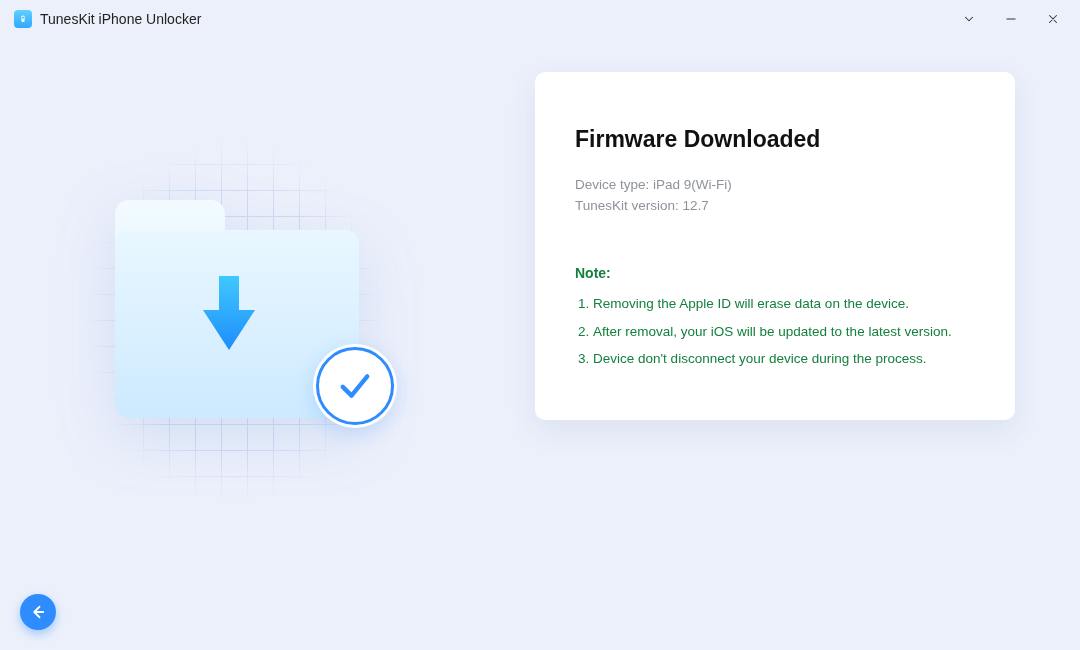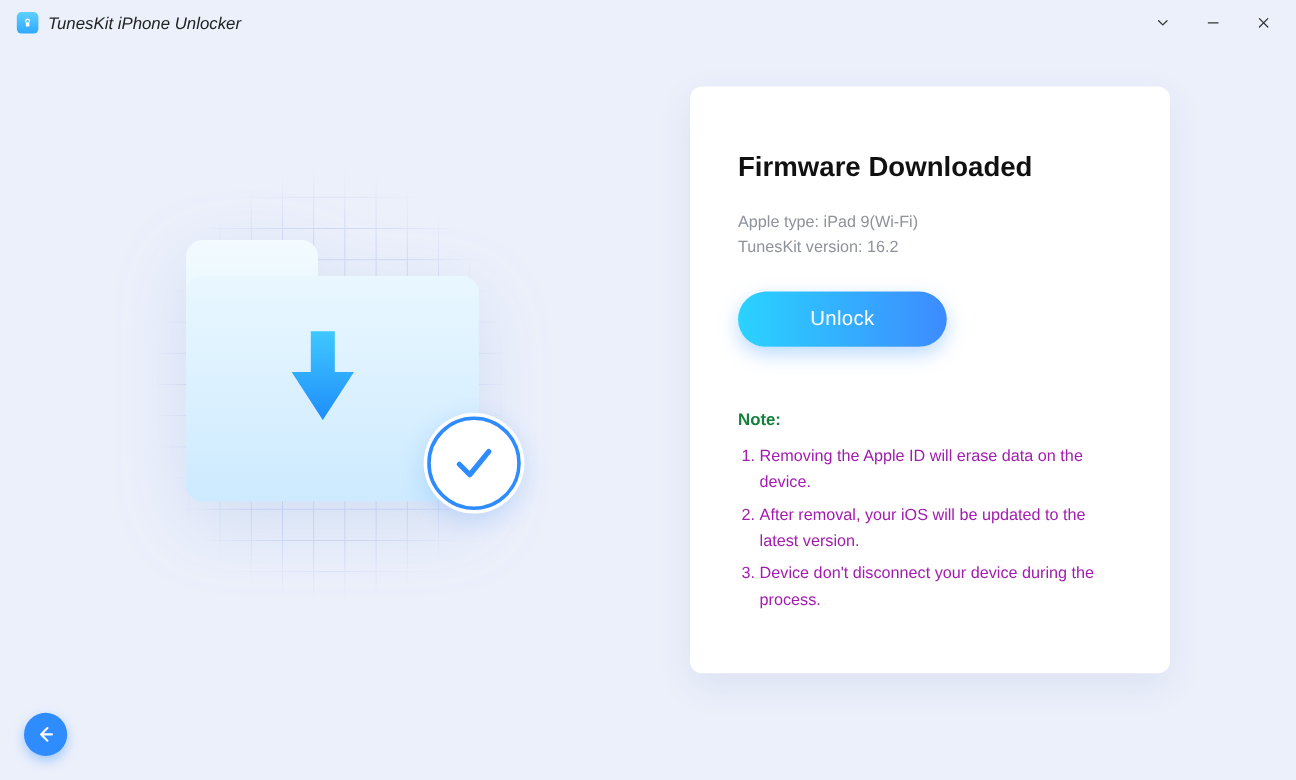--- a/index.html
+++ b/index.html
@@ -4,21 +4,21 @@
 <style>
   * { box-sizing: border-box; margin: 0; padding: 0; }
   html, body { width: 1080px; height: 650px; font-family: -apple-system, BlinkMacSystemFont, "Segoe UI", Arial, sans-serif; }
   body { background: #ecf0fb; position: relative; overflow: hidden; }
 
   
   .titlebar {
     display: flex; align-items: center; height: 38px; padding: 0 14px;
     justify-content: space-between;
   }
-  .titlebar-left { display: flex; align-items: center; gap: 8px; font-style: italic; }
+  .titlebar-left { display: flex; align-items: center; gap: 8px; }
   .app-logo {
     width: 18px; height: 18px; border-radius: 4px;
     background: linear-gradient(180deg,#5fd0ff,#2fa8ff);
     display: flex; align-items: center; justify-content: center;
   }
   .app-logo svg { width: 12px; height: 12px; }
   .app-title { font-size: 14px; color: #222; }
   .titlebar-right { display: flex; align-items: center; gap: 28px; padding-right: 6px;}
   .win-btn { width: 14px; height: 14px; display: flex; align-items: center; justify-content: center; color: #333; cursor: pointer;}
   .win-btn svg { width: 14px; height: 14px; stroke: #333; }
@@ -62,42 +62,42 @@
     position: absolute; top: 232px; left: 238px; width: 84px; height: 84px;
     border-radius: 50%; background: #fff;
     display: flex; align-items: center; justify-content: center;
     box-shadow: 0 6px 20px rgba(30,120,255,.18);
   }
   .check-ring { width: 78px; height: 78px; border-radius: 50%; border: 3px solid #2f8cff; display:flex; align-items:center; justify-content:center;}
   .check-ring svg { width: 42px; height: 42px; }
 
   
   .card {
-    width: 400px; background: #fff; border-radius: 10px;
+    width: 480px; background: #fff; border-radius: 10px;
     box-shadow: 0 10px 30px rgba(40,70,140,.08);
     padding: 52px 40px 44px 40px;
     margin-right: 40px;
     position: relative;
   }
   .card h1 {
     font-size: 23px; font-weight: 700; color: #111; line-height: 1.35;
     margin-bottom: 22px;
   }
   .meta-line { font-size: 13.5px; color: #8e929a; margin-bottom: 6px; }
   .meta-line .label { color:#8e929a; }
   .unlock-btn {
     margin-top: 24px;
     width: 174px; height: 46px; border: none; border-radius: 23px;
     background: linear-gradient(90deg,#2ad3ff 0%, #3d8bff 100%);
     color: #fff; font-size: 17px; font-weight: 500; letter-spacing: .3px;
     cursor: pointer;
     box-shadow: 0 6px 16px rgba(60,150,255,.35);
   }
   .note-title { color: #15803d; font-size: 14px; font-weight: 600; margin-top: 52px; margin-bottom: 12px;}
-  .notes { list-style: decimal; padding-left: 18px; color: #a21caf; font-size: 13.5px; line-height: 1.6; }
+  .notes { list-style: decimal; padding-left: 18px; color: #15803d; font-size: 13.5px; line-height: 1.6; }
   .notes li { margin-bottom: 6px; }
 
   
   .back-btn {
     position: absolute; left: 20px; bottom: 20px;
     width: 36px; height: 36px; border-radius: 50%;
     background: #2f8cff; display: flex; align-items: center; justify-content: center;
     box-shadow: 0 4px 10px rgba(47,140,255,.4);
     cursor: pointer;
   }
@@ -162,29 +162,28 @@
       </div>
     </div>
   </div>
 
   <div class="card">
     <h1>
       <span>Firmware Downloaded</span><br>
     </h1>
 
     <div class="meta-line">
-      <span class="label">Apple type:</span>
+      <span class="label">Device type:</span>
       <span>iPad 9(Wi-Fi)</span>
     </div>
     <div class="meta-line">
       <span class="label">TunesKit version:</span>
-      <span>16.2</span>
+      <span>12.7</span>
     </div>
 
-    <button class="unlock-btn">Unlock</button>
 
     <div class="note-title">Note:</div>
     <ol class="notes">
       <li>Removing the Apple ID will erase data on the device.</li>
       <li>After removal, your iOS will be updated to the latest version.</li>
       <li>Device don't disconnect your device during the process.</li>
     </ol>
   </div>
 </div>
 

